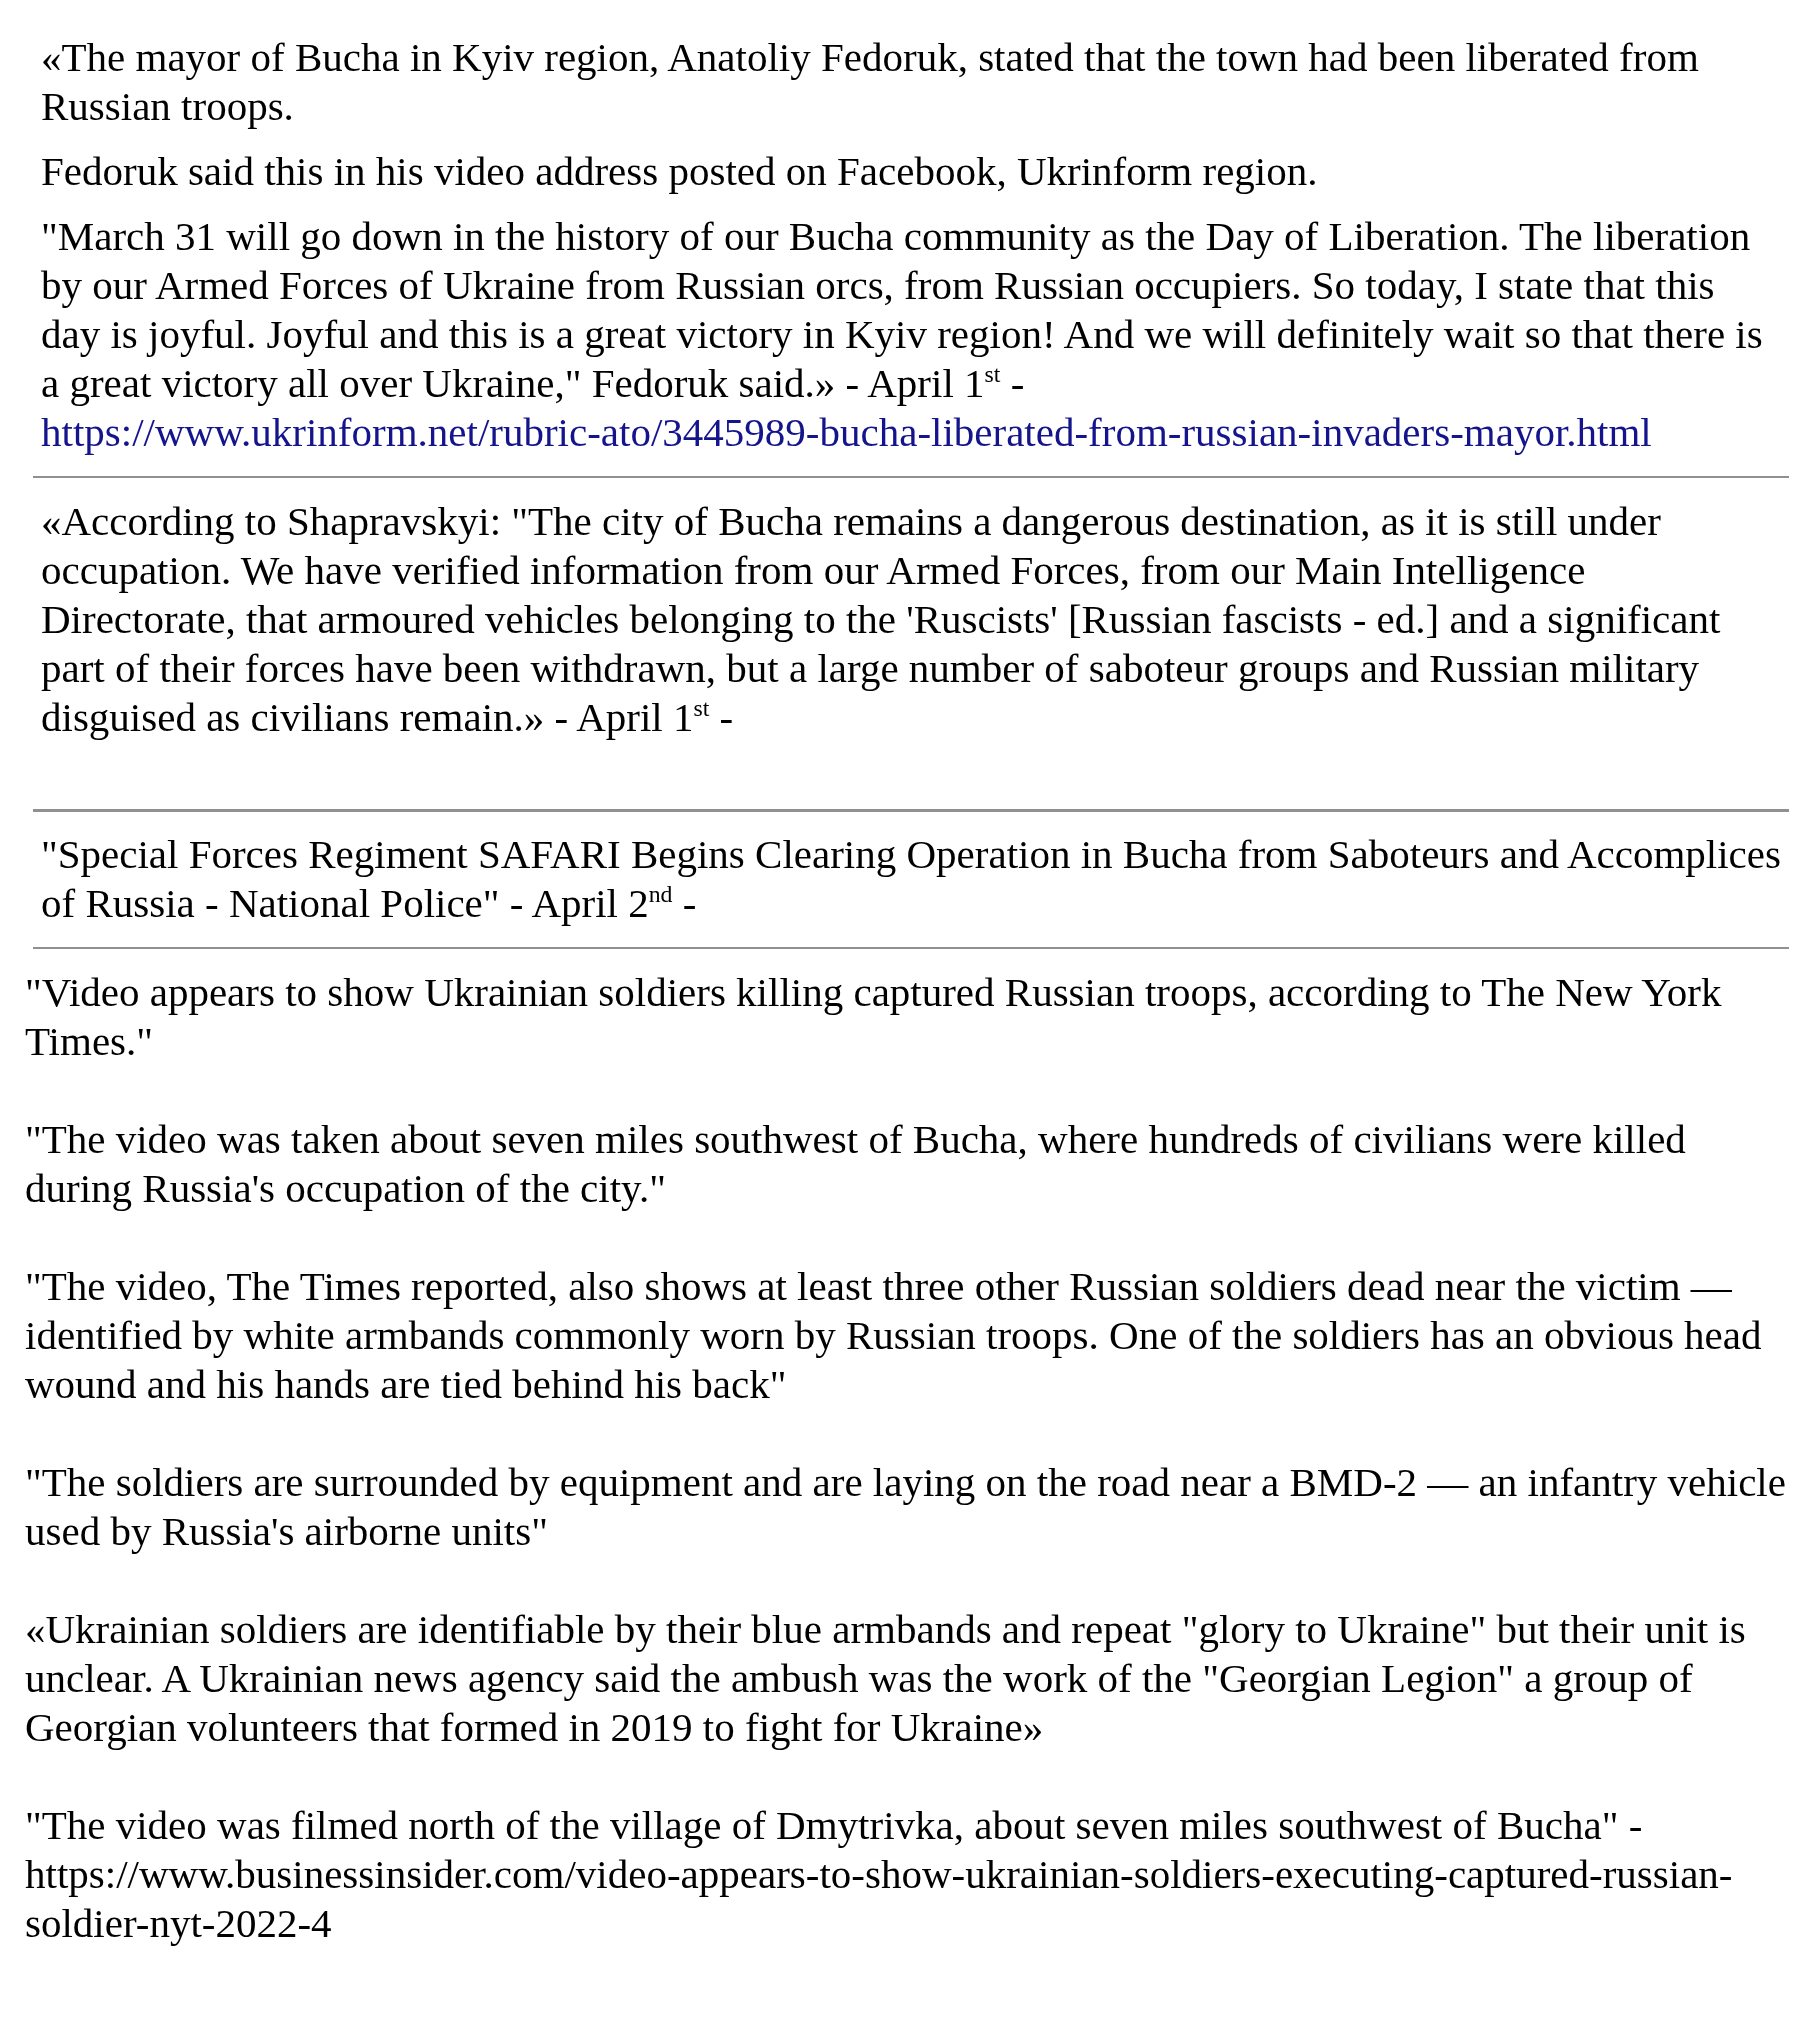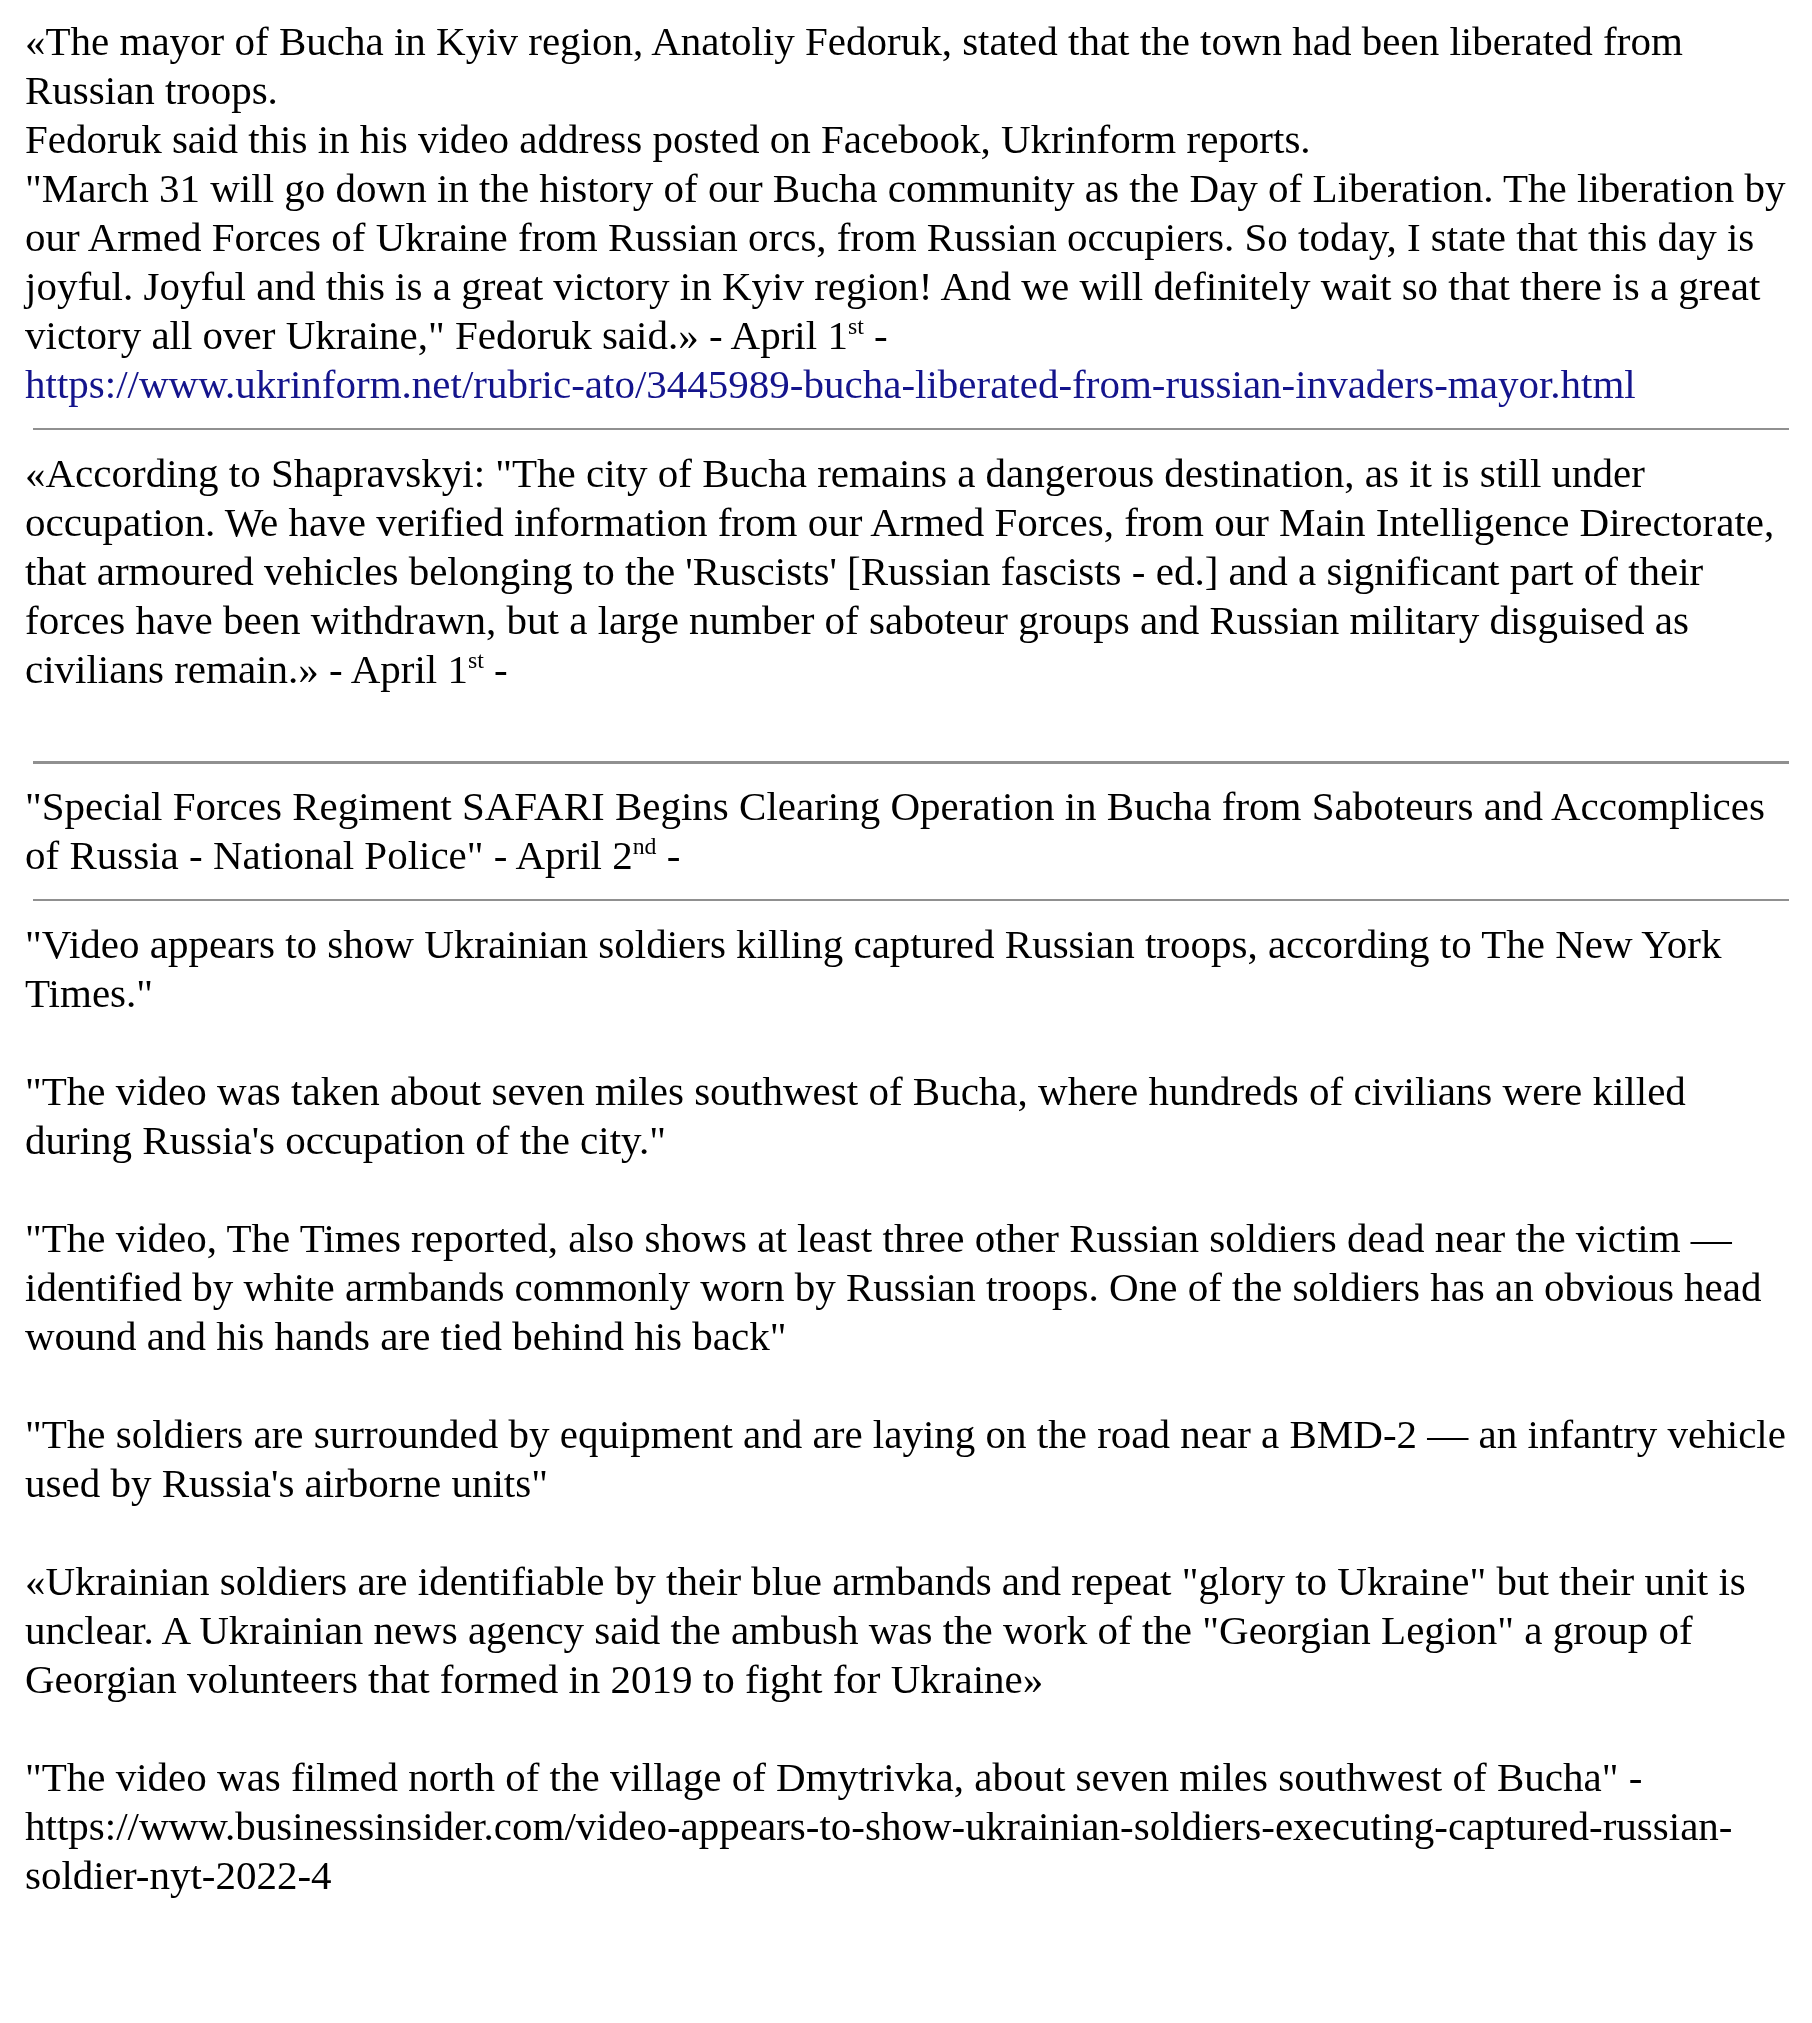--- a/index.html
+++ b/index.html
@@ -15,21 +15,21 @@
     background:var(--bg);
     overflow:hidden;
     font-family:"Liberation Serif","DejaVu Serif",serif;
     font-size:41px;
     line-height:49px;
     color:var(--text-color);
   }
   .doc{
     padding:17px 15px 0 25px;
   }
-  p{margin:0;}
+  p{margin:16px;}
   .s4-para{margin:0 0 49px 0;}
   a.link{
     color:var(--link-color);
     cursor:pointer;
   }
   hr.divider{
     border:none;
     height:2.5px;
     background:var(--divider-color);
     margin:18.5px 8.4px;
@@ -40,21 +40,21 @@
     vertical-align:super;
   }
 </style>
 </head>
 <body>
 
 <div class="doc">
 
   <section>
     <p>«The mayor of Bucha in Kyiv region, Anatoliy Fedoruk, stated that the town had been liberated from Russian troops.</p>
-    <p>Fedoruk said this in his video address posted on Facebook, Ukrinform reports.</p>
+    <p>Fedoruk said this in his video address posted on Facebook, Ukrinform region.</p>
     <p><span>"March 31 will go down in the history of our Bucha community as the Day of Liberation. The liberation by our Armed Forces of Ukraine from Russian orcs, from Russian occupiers. So today, I state that this day is joyful. Joyful and this is a great victory in Kyiv region! And we will definitely wait so that there is a great victory all over Ukraine," Fedoruk said.» - April 1</span><sup>st</sup><span> -</span><br>
       <a class="link">https://www.ukrinform.net/rubric-ato/3445989-bucha-liberated-from-russian-invaders-mayor.html</a>
     </p>
   </section>
 
   <hr class="divider">
 
   <section>
     <p><span>«According to Shapravskyi: "The city of Bucha remains a dangerous destination, as it is still under occupation. We have verified information from our Armed Forces, from our Main Intelligence Directorate, that armoured vehicles belonging to the 'Ruscists' [Russian fascists - ed.] and a significant part of their forces have been withdrawn, but a large number of saboteur groups and Russian military disguised as civilians remain.» - April 1</span><sup>st</sup><span> -</span><br>
       <a class="link"><br></a>

